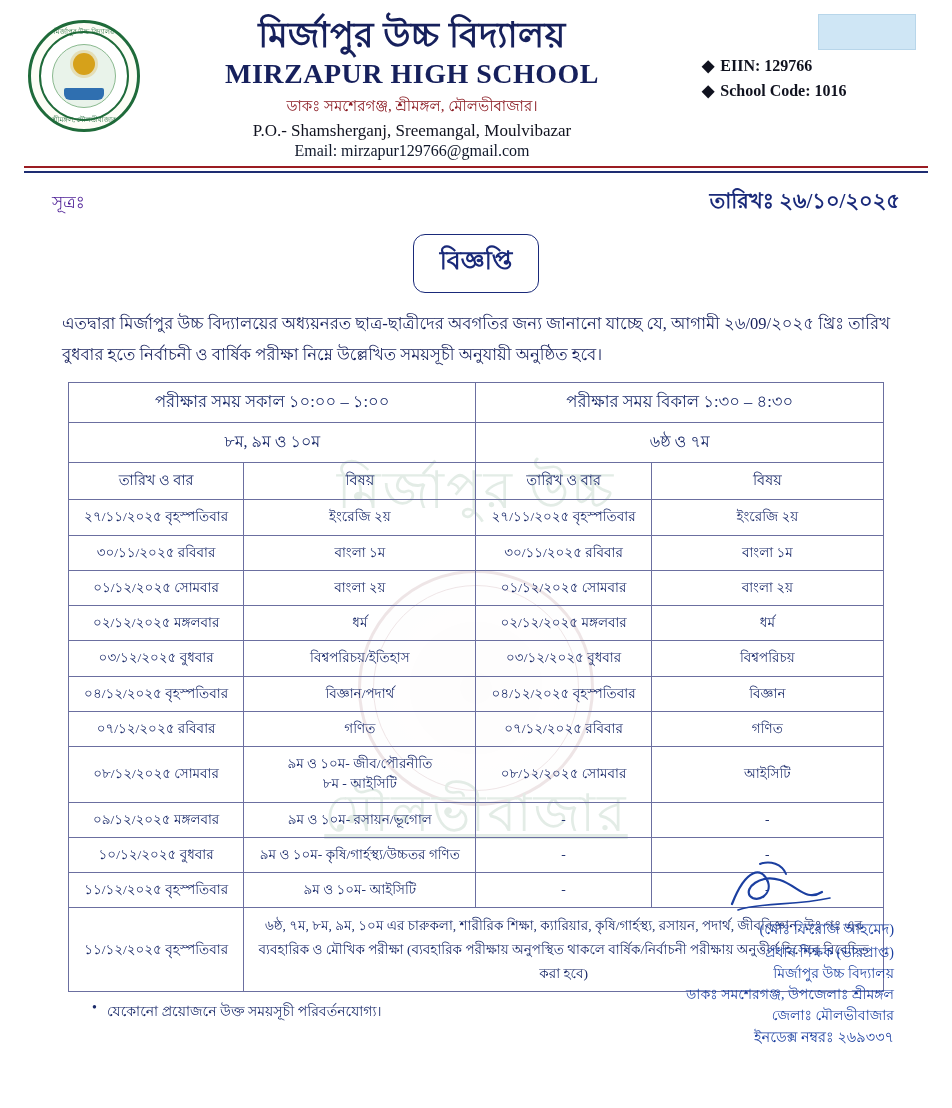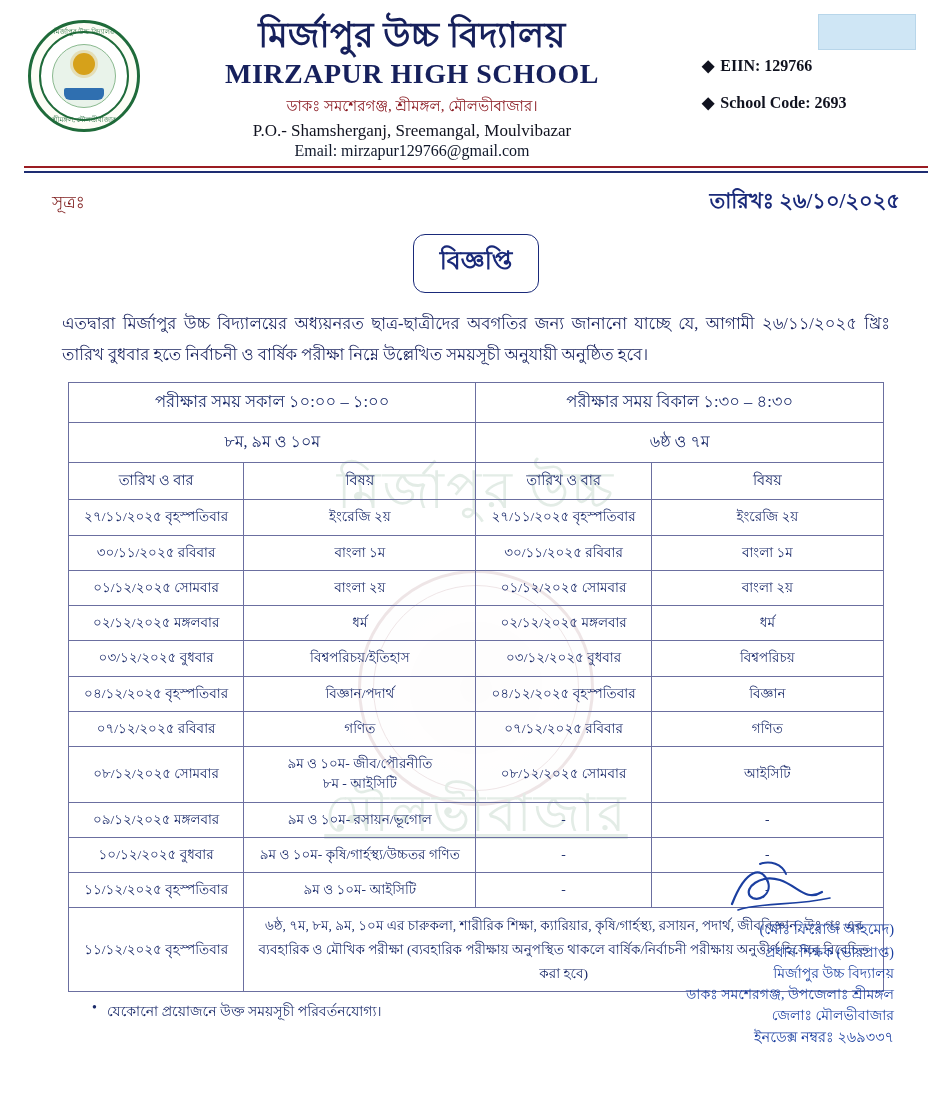--- a/index.html
+++ b/index.html
@@ -185,38 +185,38 @@
   }
   .eiin-list {
     position: relative;
     z-index: 1;
     margin-top: 18px;
     font-family: "Liberation Serif", serif;
     font-size: 16px;
     font-weight: bold;
     color: #10121f;
   }
-  .eiin-list div { margin: 18px 0 6px 18px; }
+  .eiin-list div { margin: 6px 0 6px 18px; }
   .eiin-list .dia { color: #10121f; margin-right: 6px; }
 
   .rule-wrap { position: relative; z-index: 2; margin: 6px 24px 0 24px; }
   .rule-red { height: 2px; background: #9b1c22; }
   .rule-blue { height: 2px; background: #1e2d72; margin-top: 3px; }
 
   
   .refrow {
     position: relative;
     z-index: 2;
     display: flex;
     justify-content: space-between;
     align-items: center;
     margin: 12px 52px 0 52px;
     font-family: "Liberation Serif", serif;
   }
-  .ref { font-size: 17px; color: #7f1d1d; }
+  .ref { font-size: 17px; color: #4c1d95; }
   .date {
     font-size: 21px;
     color: #1a2a7a;
     font-weight: bold;
   }
 
   
   .title-wrap {
     position: relative;
     z-index: 2;
@@ -353,21 +353,21 @@
       <div class="school-en">MIRZAPUR HIGH SCHOOL</div>
       <div class="addr-bn">ডাকঃ সমশেরগঞ্জ, শ্রীমঙ্গল, মৌলভীবাজার।</div>
       <div class="addr-en">P.O.- Shamsherganj, Sreemangal, Moulvibazar</div>
       <div class="email">Email: mirzapur129766@gmail.com</div>
     </div>
 
     <div class="head-right">
       <div class="eiin-box"></div>
       <div class="eiin-list">
         <div><span class="dia">◆</span><span>EIIN: 129766</span></div>
-        <div><span class="dia">◆</span><span>School Code: 2693</span></div>
+        <div><span class="dia">◆</span><span>School Code: 1016</span></div>
       </div>
     </div>
   </div>
 
   <div class="rule-wrap">
     <div class="rule-red"></div>
     <div class="rule-blue"></div>
   </div>
 
   <div class="refrow">
@@ -375,21 +375,21 @@
     <div class="date">
       <span>তারিখঃ</span>
       <span>২৬/১০/২০২৫</span>
     </div>
   </div>
 
   <div class="title-wrap">
     <div class="title-box">বিজ্ঞপ্তি</div>
   </div>
 
-  <div class="para">এতদ্বারা মির্জাপুর উচ্চ বিদ্যালয়ের অধ্যয়নরত ছাত্র-ছাত্রীদের অবগতির জন্য জানানো যাচ্ছে যে, আগামী ২৬/১১/২০২৫ খ্রিঃ তারিখ বুধবার হতে নির্বাচনী ও বার্ষিক পরীক্ষা নিম্নে উল্লেখিত সময়সূচী অনুযায়ী অনুষ্ঠিত হবে।</div>
+  <div class="para">এতদ্বারা মির্জাপুর উচ্চ বিদ্যালয়ের অধ্যয়নরত ছাত্র-ছাত্রীদের অবগতির জন্য জানানো যাচ্ছে যে, আগামী ২৬/09/২০২৫ খ্রিঃ তারিখ বুধবার হতে নির্বাচনী ও বার্ষিক পরীক্ষা নিম্নে উল্লেখিত সময়সূচী অনুযায়ী অনুষ্ঠিত হবে।</div>
 
   <div class="tbl-wrap">
     <table class="sched">
       <colgroup>
         <col class="col-date">
           <col class="col-sub">
           <col class="col-date">
           <col class="col-sub">
       </colgroup>
       <tbody>

